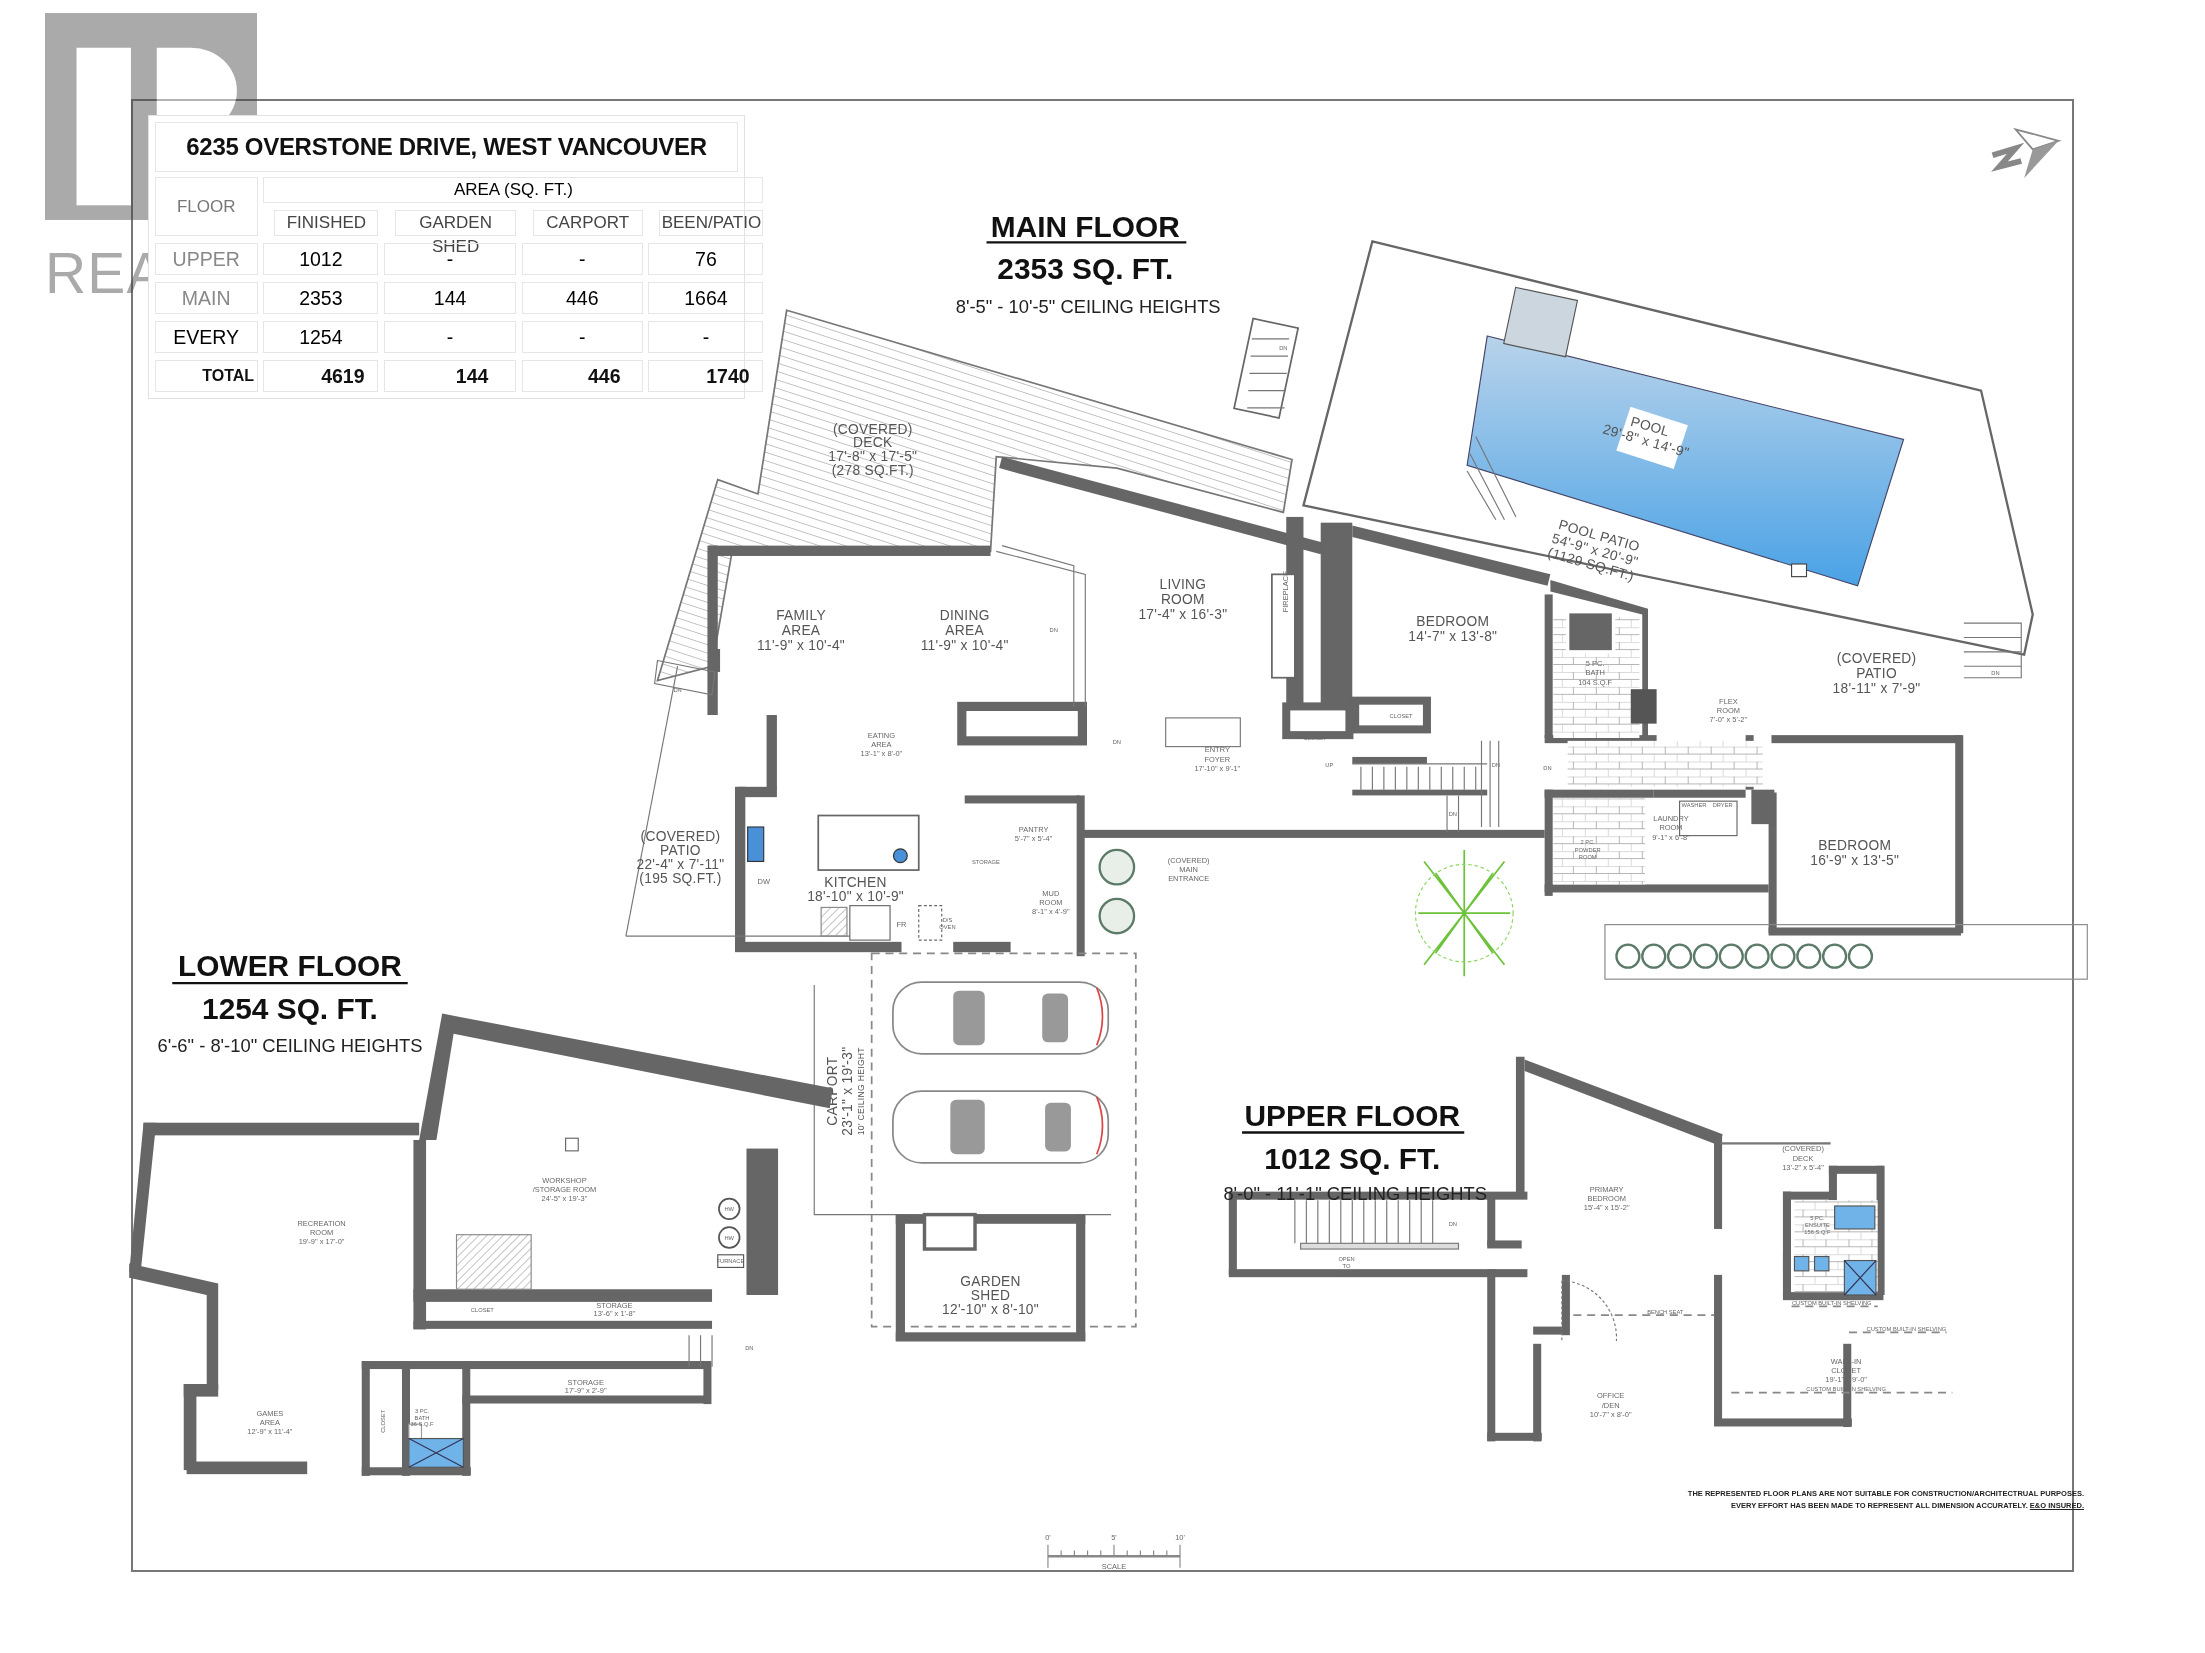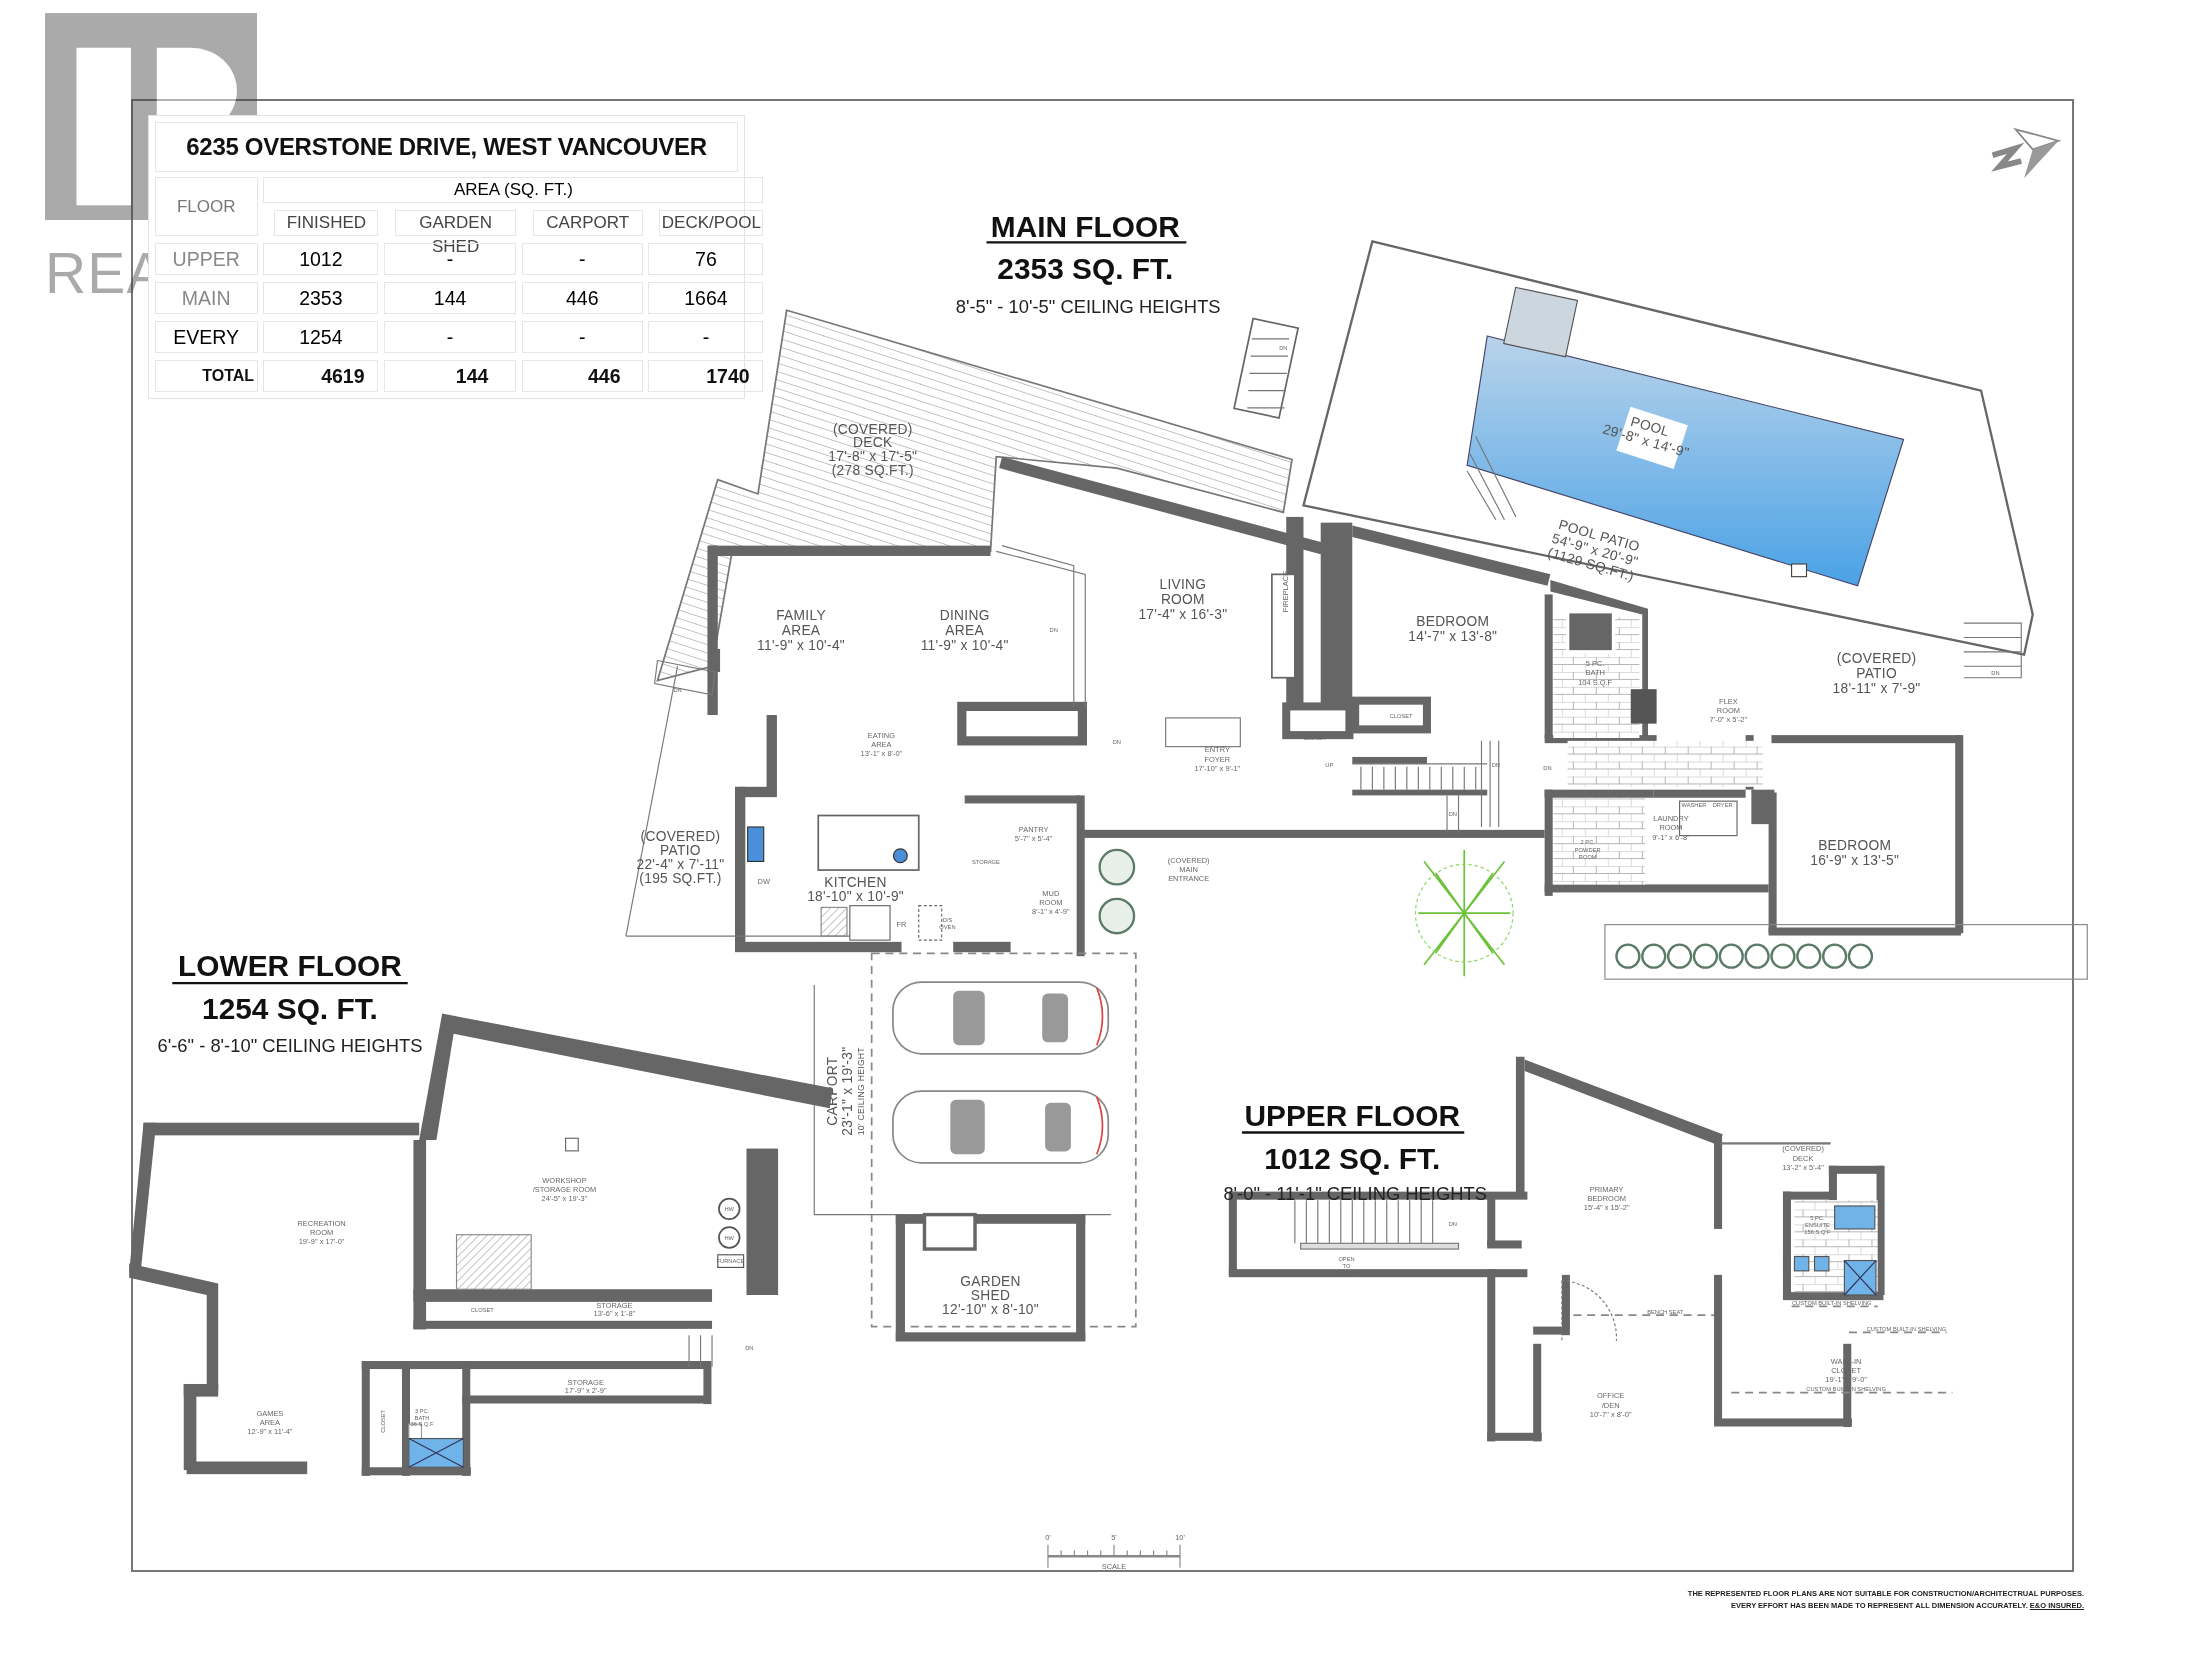--- a/index.html
+++ b/index.html
@@ -21,21 +21,21 @@
   #area-table .hdr { font-size:17px; color:#444; height:24px; line-height:24px;margin-left:11px; }
   #area-table .area-hdr { grid-column: 2 / span 4; font-size:17px; height:24px; line-height:24px; }
   #area-table .floor-hdr { grid-row: 1 / span 2; display:flex; align-items:center; justify-content:center; height:auto; color:#777; font-size:17px; }
   #area-table .bold { font-weight:bold; color:#111;padding-left:44px; }
   
   #realtor { position:absolute; left:45px; top:12.6px; width:218px; height:281px; opacity:0.45; pointer-events:none; }
   #realtor .rbox { position:absolute; left:0; top:0; width:212px; height:207px; background:#555; }
   #realtor .r-word { position:absolute; left:0; top:227px; font-size:57px; color:#444; font-family:"Liberation Sans", sans-serif; letter-spacing:1.1px; }
   
   #frame { position:absolute; left:131px; top:99px; width:1943px; height:1473px; border:2.3px solid #777; box-sizing:border-box; }
-  .disclaimer { position:absolute; right:121px; top:1588px; text-align:right; font-size:7.5px; font-weight:bold; color:#222; line-height:11.5px; font-family:"Liberation Sans", sans-serif; }
+  .disclaimer { position:absolute; right:121px; top:1488px; text-align:right; font-size:7.5px; font-weight:bold; color:#222; line-height:11.5px; font-family:"Liberation Sans", sans-serif; }
   .disclaimer u { text-decoration:underline; }
 </style>
 </head>
 <body>
 
 <div id="frame"></div>
 
 <svg id="plan" viewBox="0 0 3840 2880" xmlns="http://www.w3.org/2000/svg">
   <defs>
     <linearGradient id="poolGrad" x1="0" y1="0" x2="0" y2="1">
@@ -395,21 +395,21 @@
 </div>
 
 <div id="area-table">
   <div class="t-title">6235 OVERSTONE DRIVE, WEST VANCOUVER</div>
   <div class="grid">
     <div class="cell floor-hdr">FLOOR</div>
     <div class="cell area-hdr">AREA (SQ. FT.)</div>
     <div class="cell hdr">FINISHED</div>
     <div class="cell hdr">GARDEN SHED</div>
     <div class="cell hdr">CARPORT</div>
-    <div class="cell hdr">DECK/POOL</div>
+    <div class="cell hdr">BEEN/PATIO</div>
 
     <div class="cell" style="color:#888">UPPER</div>
     <div class="cell">1012</div>
     <div class="cell">-</div>
     <div class="cell">-</div>
     <div class="cell">76</div>
 
     <div class="cell" style="color:#888">MAIN</div>
     <div class="cell">2353</div>
     <div class="cell">144</div>

